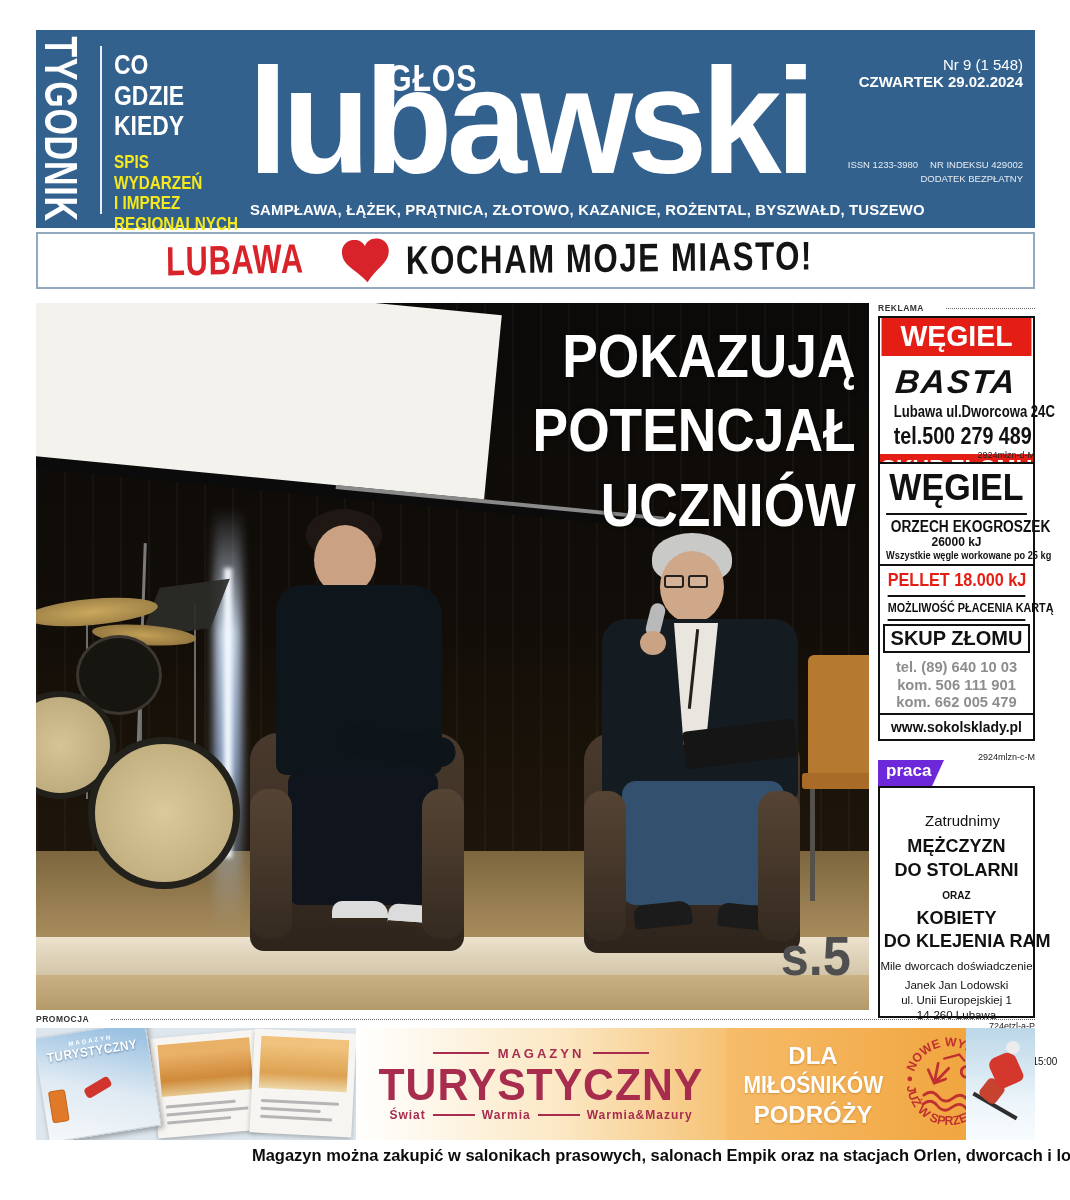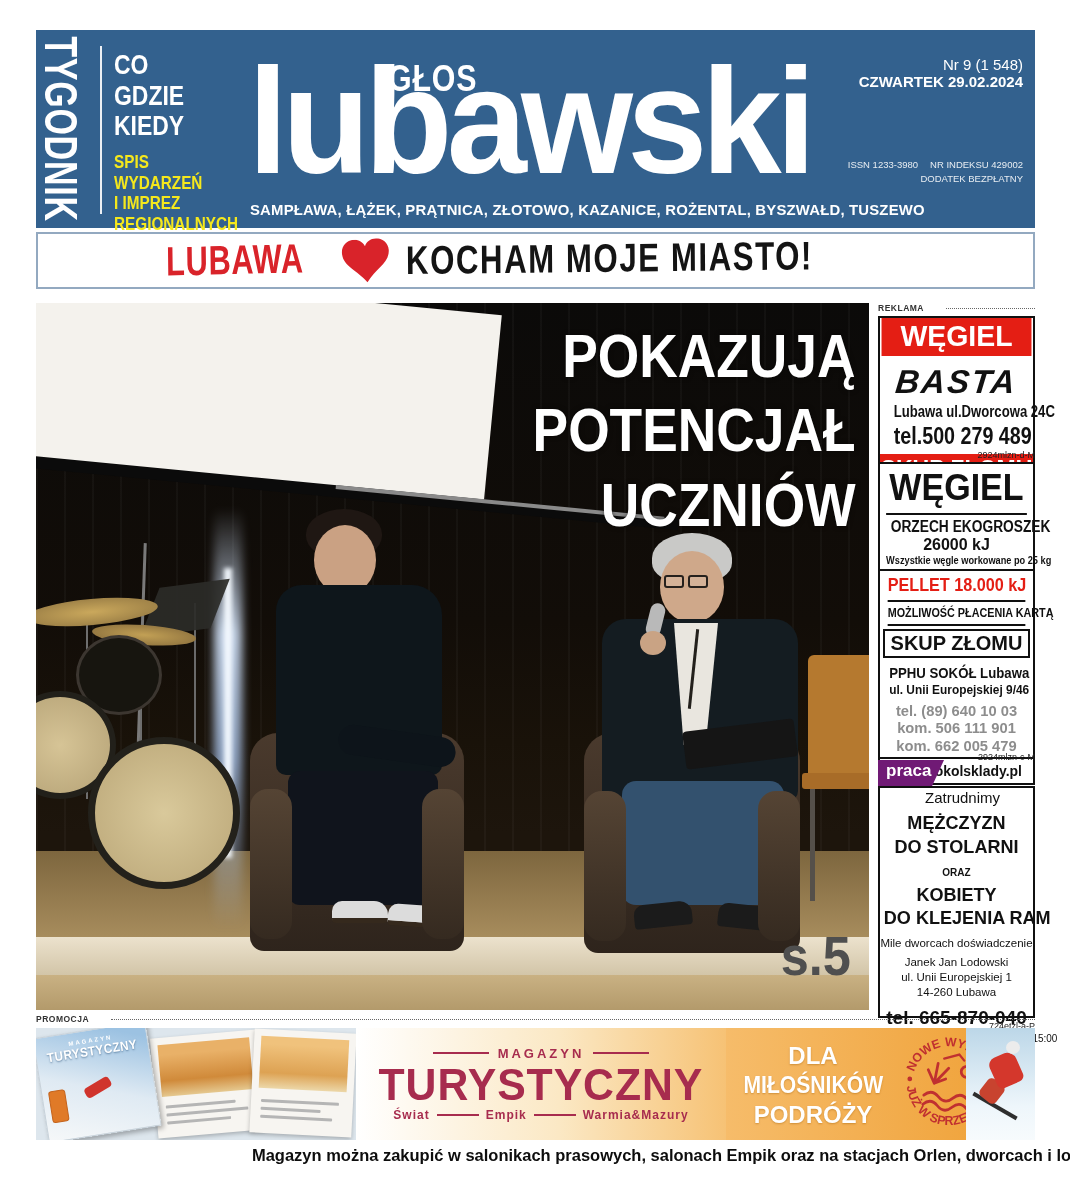--- a/index.html
+++ b/index.html
@@ -103,35 +103,35 @@
   .basta-addr { font-weight:bold; font-size:16px; text-align:center; white-space:nowrap; transform:scaleX(.82); transform-origin:center; color:#111; }
   .basta-tel { font-weight:900; font-size:24px; text-align:center; white-space:nowrap; transform:scaleX(.82); transform-origin:center; padding:1px 0 4px; color:#111; }
   .basta-bottom { font-size:23px; padding:2px 0 3px; }
   .ad-code { left:878px; width:157px; text-align:right; font-size:9px; color:#222; }
   .code-basta { top:450px; } .code-sokol { top:752px; } .code-praca { top:1021px; }
 
   .ad-sokol { top:462px; color:#111; }
   .sokol-sec { border-bottom:2px solid #101010; text-align:center; }
   .sokol-title { font-weight:900; font-size:37px; padding:3px 0 4px; transform:scaleX(.92); transform-origin:center; }
   .sokol-prod { font-weight:900; font-size:16px; white-space:nowrap; transform:scaleX(.86); transform-origin:center; line-height:1.15; padding-top:3px; }
-  .sokol-energy { font-weight:900; font-size:16px; line-height:1.15; }
+  .sokol-energy { font-weight:900; font-size:12px; line-height:1.15; }
   .sokol-note { font-weight:bold; font-size:10px; white-space:nowrap; transform:scaleX(.92); transform-origin:center; padding-bottom:3px; }
   .sokol-pellet { color:#e41e14; font-weight:900; font-size:18px; white-space:nowrap; transform:scaleX(.9); transform-origin:center; padding:4px 0; }
   .sokol-card { font-weight:900; font-size:12px; white-space:nowrap; transform:scaleX(.9); transform-origin:center; padding:4px 0; }
   .sokol-scrap-box { margin:3px 3px; border:2px solid #101010; font-weight:900; font-size:20px; text-align:center; padding:1px 0; transform-origin:center; }
   .sokol-company { font-weight:900; font-size:15px; white-space:nowrap; transform:scaleX(.88); transform-origin:center; padding-top:3px; line-height:1.2; }
   .sokol-addr { font-weight:900; font-size:13.5px; white-space:nowrap; transform:scaleX(.88); transform-origin:center; padding-bottom:3px; }
   .sokol-phone { color:#8d8d8d; font-weight:900; font-size:15.5px; line-height:1.12; white-space:nowrap; transform:scaleX(.95); transform-origin:center; }
   .sokol-phones { padding:2px 0 3px; text-align:center; border-bottom:2px solid #101010; }
   .sokol-web { font-weight:900; font-size:15.5px; text-align:center; white-space:nowrap; transform:scaleX(.9); transform-origin:center; padding:3px 0; }
 
-  .praca-tab { left:878px; top:760px; width:66px; height:26px; background:#701a75; color:#fff; font-weight:bold; font-size:17px;
+  .praca-tab { left:878px; top:760px; width:66px; height:26px; background:#6d28d9; color:#fff; font-weight:bold; font-size:17px;
     padding:1px 0 0 8px; clip-path:polygon(0 0,100% 0,82% 100%,0 100%); }
   .ad-praca { top:786px; height:232px; text-align:center; color:#111; }
-  .praca-intro { font-size:15px; margin-top:1px;padding-left:12px; }
+  .praca-intro { font-size:15px; margin-top:24px;padding-left:12px; }
   .praca-job { font-weight:900; font-size:19px; line-height:1.25; margin-top:5px; white-space:nowrap; transform:scaleX(.95); transform-origin:center; }
   .praca-conj { font-weight:900; font-size:10px; margin-top:8px; }
   .praca-note { font-size:11.5px; margin-top:7px; }
   .praca-contact { font-size:11.5px; line-height:1.3; margin-top:6px; }
   .praca-tel { font-weight:900; font-size:19px; margin-top:7px; }
   .praca-hours { font-size:10.5px; margin-top:3px; white-space:nowrap; transform:scaleX(.95); transform-origin:center; }
 
   
   .promo-label-row { left:36px; top:1014px; width:999px; }
   .promo-banner { left:36px; top:1028px; width:999px; height:112px; overflow:hidden; }
@@ -291,24 +291,20 @@
   <div class="abs ad-box ad-sokol">
     <div class="sokol-sec sokol-title">WĘGIEL</div>
     <div class="sokol-sec">
       <div class="sokol-prod">ORZECH EKOGROSZEK</div>
       <div class="sokol-energy">26000 kJ</div>
       <div class="sokol-note">Wszystkie węgle workowane po 25 kg</div>
     </div>
     <div class="sokol-sec sokol-pellet">PELLET 18.000 kJ</div>
     <div class="sokol-sec sokol-card">MOŻLIWOŚĆ PŁACENIA KARTĄ</div>
     <div class="sokol-scrap-box">SKUP ZŁOMU</div>
-    <div style="text-align:center;">
-      <div class="sokol-company">PPHU SOKÓŁ Lubawa</div>
-      <div class="sokol-addr">ul. Unii Europejskiej 9/46</div>
-    </div>
     <div class="sokol-phones">
       <div class="sokol-phone">tel. (89) 640 10 03</div>
       <div class="sokol-phone">kom. 506 111 901</div>
       <div class="sokol-phone">kom. 662 005 479</div>
     </div>
     <div class="sokol-web">www.sokolsklady.pl</div>
   </div>
   <div class="abs ad-code code-sokol">2924mlzn-c-M</div>
 
   <div class="abs praca-tab">praca</div>
@@ -364,21 +360,21 @@
     <div class="abs pz-mid">
       <div class="mag-row">
         <span class="mag-rule"></span>
         <span class="mag-small">MAGAZYN</span>
         <span class="mag-rule"></span>
       </div>
       <div class="mag-title">TURYSTYCZNY</div>
       <div class="ed-row">
         <span>Świat</span>
         <span class="ed-rule"></span>
-        <span>Empik</span>
+        <span>Warmia</span>
         <span class="ed-rule"></span>
         <span>Warmia&amp;Mazury</span>
       </div>
     </div>
 
     <div class="abs pz-right">
       <div class="abs tagline">
         <div>DLA</div>
         <div class="t-mid">MIŁOŚNIKÓW</div>
         <div>PODRÓŻY</div>

